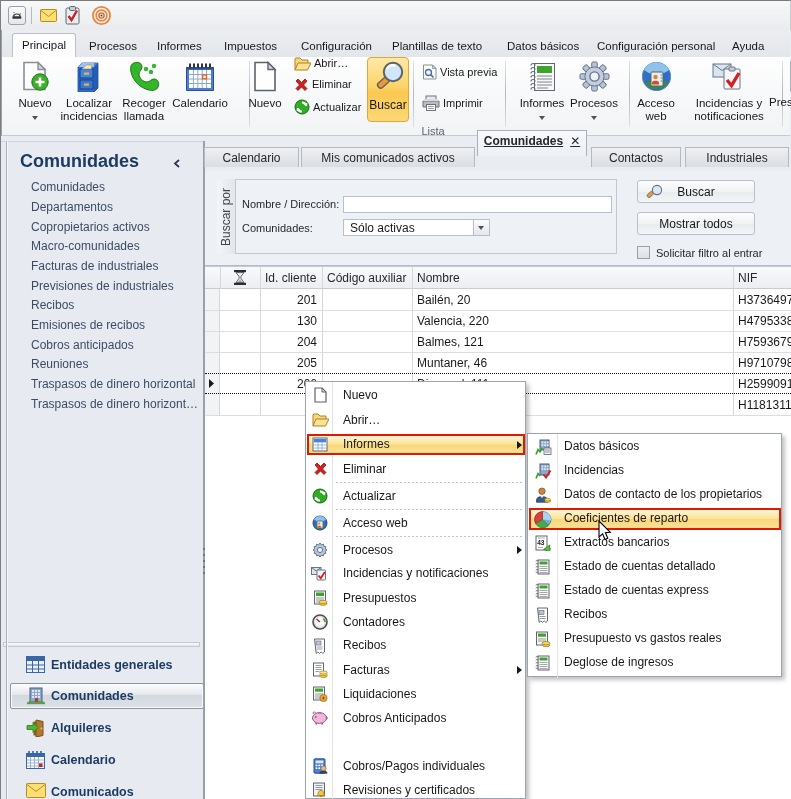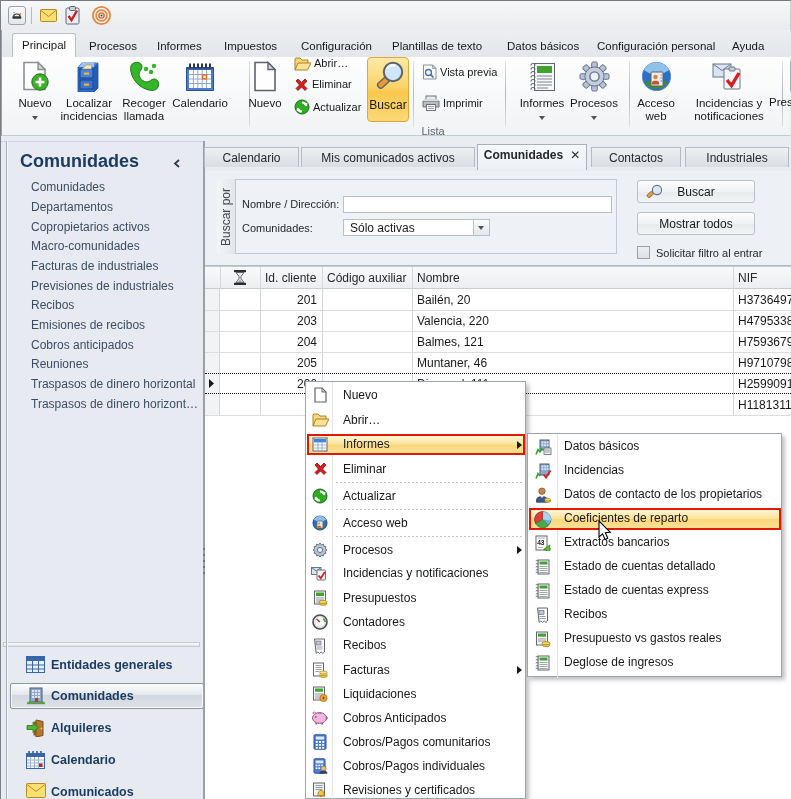--- a/index.html
+++ b/index.html
@@ -26,21 +26,21 @@
 #sbsplit{left:6px;top:141px;width:2px;height:658px;background:#aab0b8;border-right:1px solid #f5f6f8;}
 .sbitem{position:absolute;left:30px;font-size:12px;color:#3d4c63;white-space:nowrap;}
 #vsplit{left:203px;top:141px;width:2px;height:658px;background:#9aa0a8;}
 
 .navitem{position:absolute;left:8px;width:196px;height:32px;font-size:12.5px;font-weight:bold;color:#1c3b63;}
 .navitem .nicon{position:absolute;left:17px;top:7px;}
 .navitem .nlabel{position:absolute;left:42px;top:9px;}
 #navsel{left:9px;width:194px;height:26px;background:linear-gradient(#fdfdfe,#e3e7ec 45%,#d3d8df 46%,#dde1e7);border:1px solid #8e959e;border-radius:2px;box-shadow:inset 0 0 0 1px #f8fafc;}
 
 .dtab{position:absolute;top:147px;height:20px;line-height:20px;background:linear-gradient(#eef0f2,#dadde2);border:1px solid #b4bac2;border-bottom:none;font-size:12px;color:#26282b;text-align:center;}
-.dtab.active{top:144px;height:26px;background:linear-gradient(#f7f9fc,#edf0f5);font-weight:bold;border-color:#aab0b9;}
+.dtab.active{top:130px;height:26px;background:linear-gradient(#f7f9fc,#edf0f5);font-weight:bold;border-color:#aab0b9;text-decoration:underline;}
 
 #searchpanel{left:205px;top:171px;width:586px;height:95px;background:#edf0f5;border-bottom:1px solid #b6bcc5;}
 #searchbox{left:217px;top:179px;width:400px;height:75px;border:1px solid #c2c8d1;background:#eef1f6;}
 #buscarpor{left:217px;top:179px;width:19px;height:75px;background:linear-gradient(90deg,#f4f5f7,#e2e5ea);border-right:1px solid #c2c8d1;}
 #buscarpor span{position:absolute;left:-27px;top:31px;width:71px;transform:rotate(-90deg);transform-origin:center;display:block;text-align:center;font-size:12px;color:#3f454d;}
 .fldlabel{position:absolute;font-size:11px;color:#26282b;}
 .txtinput{position:absolute;background:#fff;border:1px solid #b9bfc9;}
 .btn{position:absolute;background:linear-gradient(#fdfdfe,#f0f2f4 50%,#e8ebee 51%,#f2f4f6);border:1px solid #b9c0c9;border-radius:3px;text-align:center;font-size:12px;color:#17181a;}
 
 #grid{left:205px;top:267px;width:586px;height:532px;background:#fff;}
@@ -424,21 +424,21 @@
 <div class="hrow" style="top:331px;"></div>
 <div class="hrow" style="top:352px;"></div>
 <div class="hrow" style="top:415px;"></div>
 <div class="abs" style="left:205px;top:373px;width:586px;border-top:1px dotted #111;"></div>
 <div class="abs" style="left:205px;top:393px;width:586px;border-top:1px dotted #111;"></div>
 <svg class="abs" style="left:208px;top:378px;" width="7" height="11" viewBox="0 0 7 11">
     <path d="M1 1 v9 l5 -4.5 z" fill="#1a1a1a"></path>
   </svg>
 
 <div class="cell" style="left:260px;top:293px;width:57px;text-align:right;">201</div>
-<div class="cell" style="left:260px;top:314px;width:57px;text-align:right;">203</div>
+<div class="cell" style="left:260px;top:314px;width:57px;text-align:right;">130</div>
 <div class="cell" style="left:260px;top:335px;width:57px;text-align:right;">204</div>
 <div class="cell" style="left:260px;top:356px;width:57px;text-align:right;">205</div>
 <div class="cell" style="left:260px;top:377px;width:57px;text-align:right;">206</div>
 <div class="cell" style="left:417px;top:293px;">Bailén, 20</div>
 <div class="cell" style="left:417px;top:314px;">Valencia, 220</div>
 <div class="cell" style="left:417px;top:335px;">Balmes, 121</div>
 <div class="cell" style="left:417px;top:356px;">Muntaner, 46</div>
 <div class="cell" style="left:417px;top:377px;">Diagonal, 111</div>
 <div class="cell" style="left:738px;top:293px;">H37364973</div>
 <div class="cell" style="left:738px;top:314px;">H47953385</div>
@@ -576,38 +576,20 @@
       <span class="micon" style="left:4px;"><svg width="18" height="15" viewBox="0 0 18 15">
           <ellipse cx="8.5" cy="8" rx="7" ry="5.4" fill="#f0b6dc" stroke="#9c5880"></ellipse>
           <path d="M2.6 4 c-1.8 -1.6 1 -3 2.2 -1.2" fill="#f0b6dc" stroke="#9c5880" stroke-width="0.8"></path>
           <circle cx="4.8" cy="7" r="0.8" fill="#5c2a48"></circle>
           <path d="M15 6.5 c1.8 0.3 1.8 2.7 0 3" fill="none" stroke="#9c5880"></path>
           <path d="M5.2 13 v1.6 M11.2 13 v1.6" stroke="#9c5880" stroke-width="1.6"></path>
           <path d="M7 3 h3" stroke="#9c5880" stroke-width="0.9"></path>
         </svg></span>
       <span class="mtext" style="left:36px;">Cobros Anticipados</span>
     </div>
-  <div class="mitem" style="top:348px;height:24px;width:218px;">
-      <span class="micon" style="left:6px;"><svg width="14" height="16" viewBox="0 0 14 16">
-          <rect x="1" y="0.8" width="12" height="14.4" rx="1" fill="#4a7fd4" stroke="#2c4f92"></rect>
-          <rect x="2.8" y="2.5" width="8.4" height="3" fill="#dfe9f6"></rect>
-          <g fill="#fff">
-            <rect x="2.8" y="7" width="2" height="1.8"></rect>
-            <rect x="6" y="7" width="2" height="1.8"></rect>
-            <rect x="9.2" y="7" width="2" height="1.8"></rect>
-            <rect x="2.8" y="10" width="2" height="1.8"></rect>
-            <rect x="6" y="10" width="2" height="1.8"></rect>
-            <rect x="9.2" y="10" width="2" height="1.8"></rect>
-            <rect x="2.8" y="13" width="2" height="1.8"></rect>
-            <rect x="6" y="13" width="2" height="1.8"></rect>
-            <rect x="9.2" y="13" width="2" height="1.8"></rect>
-          </g>
-        </svg></span>
-      <span class="mtext" style="left:36px;">Cobros/Pagos comunitarios</span>
-    </div>
   <div class="mitem" style="top:372px;height:24px;width:218px;">
       <span class="micon" style="left:6px;"><svg width="15" height="16" viewBox="0 0 15 16">
           <rect x="1" y="0.8" width="11" height="14.4" rx="1" fill="#4a7fd4" stroke="#2c4f92"></rect>
           <rect x="2.6" y="2.5" width="7.8" height="2.8" fill="#dfe9f6"></rect>
           <g fill="#fff">
             <rect x="2.6" y="6.6" width="1.8" height="1.6"></rect>
             <rect x="5.4" y="6.6" width="1.8" height="1.6"></rect>
             <rect x="8.2" y="6.6" width="1.8" height="1.6"></rect>
             <rect x="2.6" y="9.4" width="1.8" height="1.6"></rect>
             <rect x="5.4" y="9.4" width="1.8" height="1.6"></rect>

